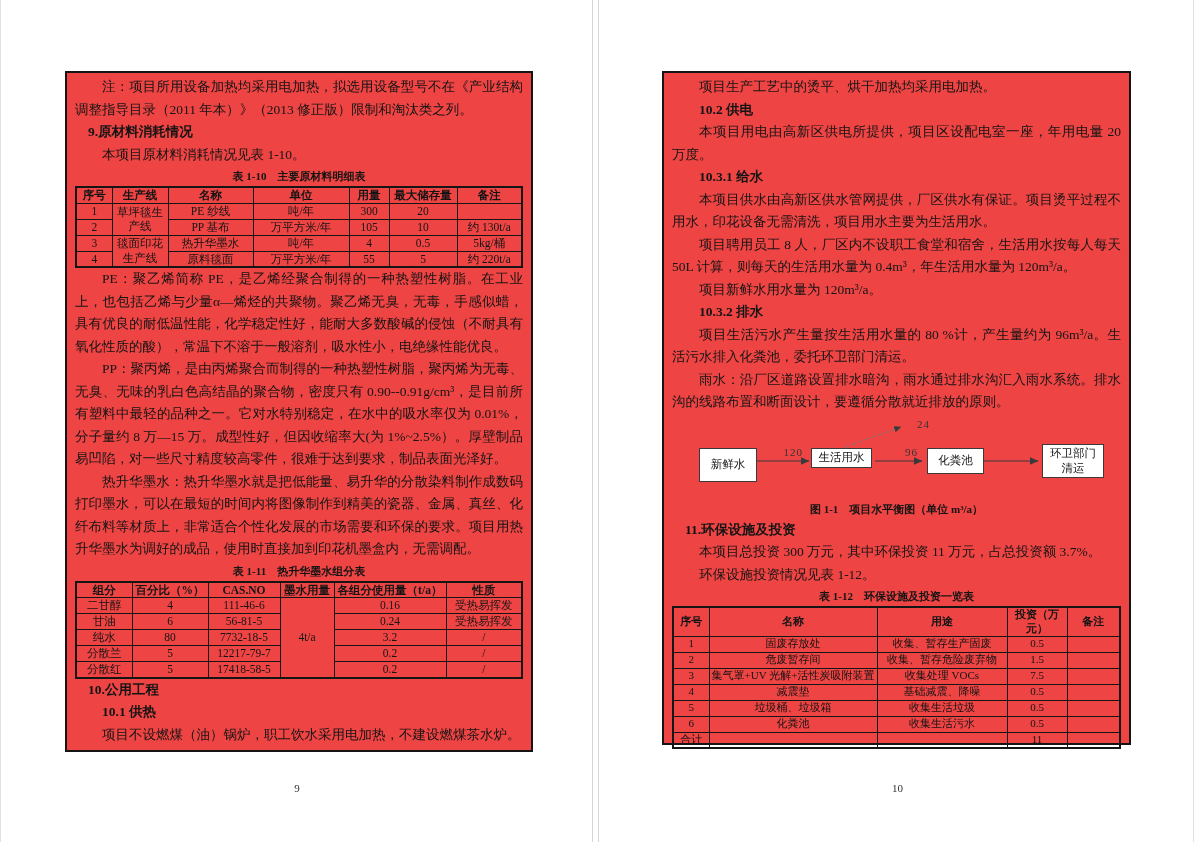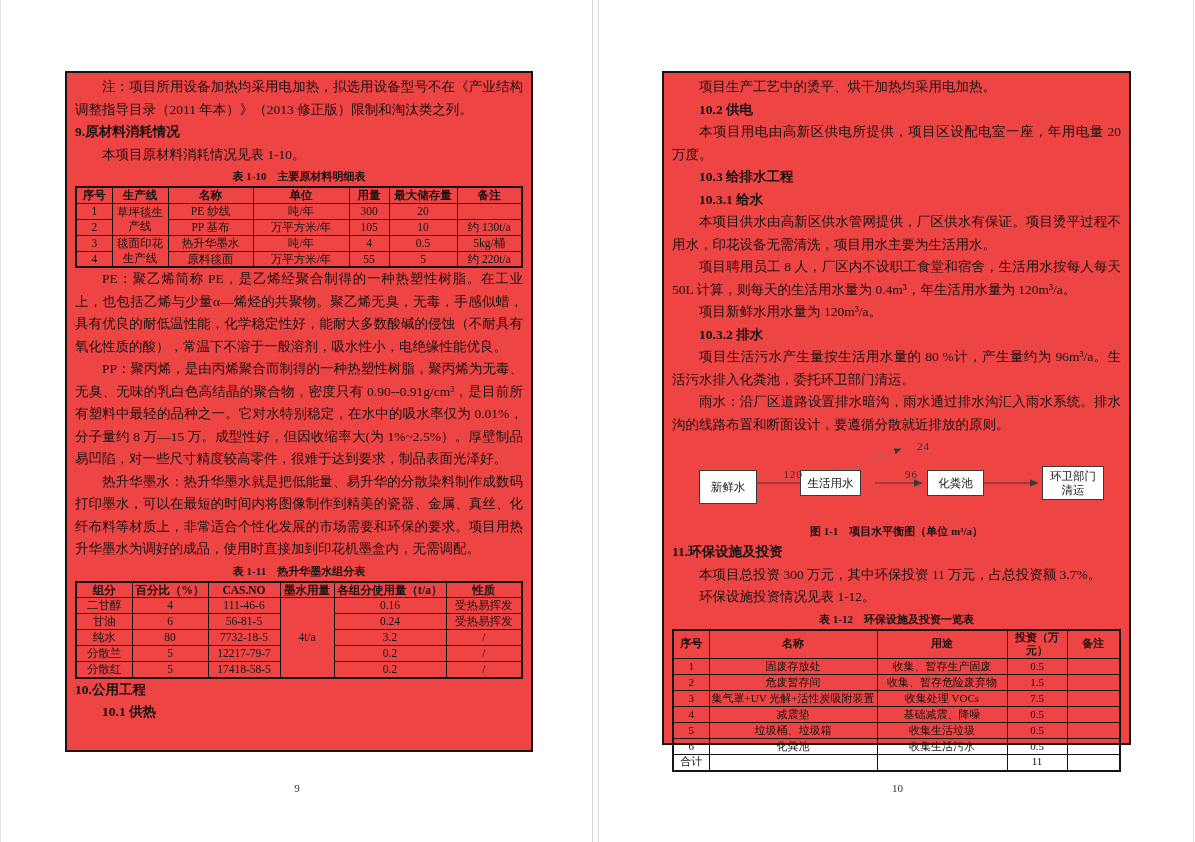--- a/index.html
+++ b/index.html
@@ -13,21 +13,21 @@
   .edge { position:absolute; top:0; height:842px; width:1px; background:#e2e2e2; }
   .edge.l { left:0; } .edge.r { left:1193px; }
   .divider { position:absolute; left:592px; top:0; width:7px; height:842px;
     background:#fff; border-left:1px solid #d6d6d6; border-right:1px solid #d6d6d6; }
 
   .pagebox { position:absolute; border:2px solid #151515; background:#ef4444; padding:3px 8px 0 8px; }
   .box-left  { left:65px;  top:71px; width:468px; height:681px; }
   .box-right { left:662px; top:71px; width:469px; height:674px; }
 
   p { margin:0; text-indent:2em; text-align:justify; }
-  .h-top { font-weight:bold; text-indent:0; text-align:left; }
+  .h-top { font-weight:bold; text-indent:0; text-align:left;margin-left:13px; }
   .h-sub { font-weight:bold; text-indent:0; text-align:left; margin-left:2em; }
 
   .tbl-caption { text-align:center; font-weight:bold; font-size:11px; line-height:20px; }
 
   table { border-collapse:collapse; table-layout:fixed; width:100%;
           border:2px solid #151515; text-align:center; }
   .t10, .t11 { font-size:11.5px; }
   .t12 { font-size:11px; }
   th, td { border:1px solid #151515; padding:0 2px; height:16px; line-height:1.25; overflow:hidden; }
   th { font-weight:bold; }
@@ -172,28 +172,28 @@
       <td>5</td>
       <td>17418-58-5</td>
       <td>0.2</td>
       <td>/</td>
     </tr>
   </tbody>
     </table>
 
   <p class="h-top">10.公用工程</p>
   <p class="h-sub">10.1 供热</p>
+  <p>项目不设燃煤（油）锅炉，职工饮水采用电加热，不建设燃煤茶水炉。</p>
 </div>
 <div class="pagenum pl">9</div>
 
 <div class="pagebox box-right">
   <p>项目生产工艺中的烫平、烘干加热均采用电加热。</p>
   <p class="h-sub">10.2 供电</p>
   <p>本项目用电由高新区供电所提供，项目区设配电室一座，年用电量 20 万度。</p>
-  <p class="h-sub">10.3 给排水工程</p>
   <p class="h-sub">10.3.1 给水</p>
   <p>本项目供水由高新区供水管网提供，厂区供水有保证。项目烫平过程不用水，印花设备无需清洗，项目用水主要为生活用水。</p>
   <p>项目聘用员工 8 人，厂区内不设职工食堂和宿舍，生活用水按每人每天 50L 计算，则每天的生活用水量为 0.4m³，年生活用水量为 120m³/a。</p>
   <p>项目新鲜水用水量为 120m³/a。</p>
   <p class="h-sub">10.3.2 排水</p>
   <p>项目生活污水产生量按生活用水量的 80 %计，产生量约为 96m³/a。生活污水排入化粪池，委托环卫部门清运。</p>
   <p>雨水：沿厂区道路设置排水暗沟，雨水通过排水沟汇入雨水系统。排水沟的线路布置和断面设计，要遵循分散就近排放的原则。</p>
 
   <div class="flow">
     <svg width="449" height="84" viewBox="0 0 449 84">
@@ -201,21 +201,21 @@
         <marker id="arw" viewBox="0 0 10 10" refX="8.5" refY="5" markerWidth="8" markerHeight="8" orient="auto-start-reverse">
           <path d="M0,1 L9,5 L0,9 z" fill="#3a3a3a"></path>
         </marker>
       </defs>
       <line x1="85" y1="46" x2="137" y2="46" stroke="#3a3a3a" stroke-width="1.2" marker-end="url(#arw)"></line>
       <line x1="203" y1="46" x2="250" y2="46" stroke="#3a3a3a" stroke-width="1.2" marker-end="url(#arw)"></line>
       <line x1="312" y1="46" x2="366" y2="46" stroke="#3a3a3a" stroke-width="1.2" marker-end="url(#arw)"></line>
       <line x1="173" y1="32" x2="229" y2="12" stroke="#777" stroke-width="1" stroke-dasharray="4 3" marker-end="url(#arw)"></line>
     </svg>
     <div class="fnode" style="left:27px;  top:33px; width:58px; height:34px;">新鲜水</div>
-    <div class="fnode" style="left:128px; top:33px; width:61px; height:26px;">生活用水</div>
+    <div class="fnode" style="left:139px; top:33px; width:61px; height:20px;">生活用水</div>
     <div class="fnode" style="left:255px; top:33px; width:57px; height:26px;">化粪池</div>
     <div class="fnode" style="left:370px; top:29px; width:62px; height:34px;">环卫部门清运</div>
     <div class="flabel" style="left:91px;  top:31px; width:40px;">120</div>
     <div class="flabel" style="left:206px; top:31px; width:40px;">96</div>
     <div class="flabel" style="left:234px; top:3px;  width:24px;">24</div>
   </div>
   <div class="tbl-caption">图 1-1　项目水平衡图（单位 m³/a）</div>
 
   <p class="h-top">11.环保设施及投资</p>
   <p>本项目总投资 300 万元，其中环保投资 11 万元，占总投资额 3.7%。</p>

